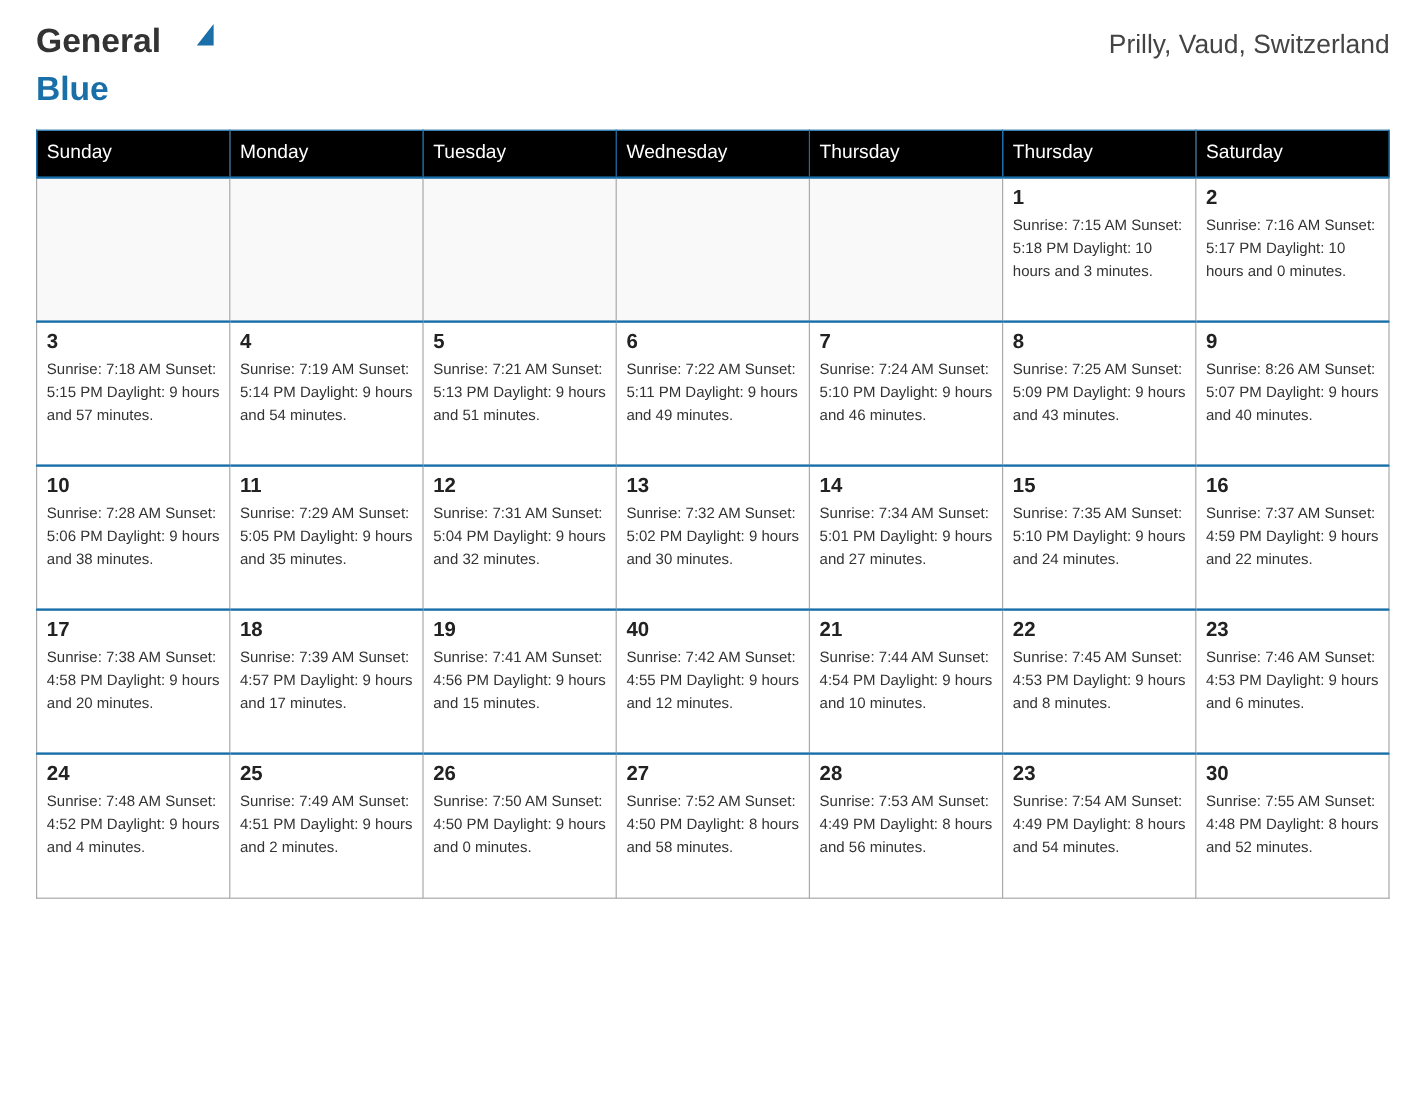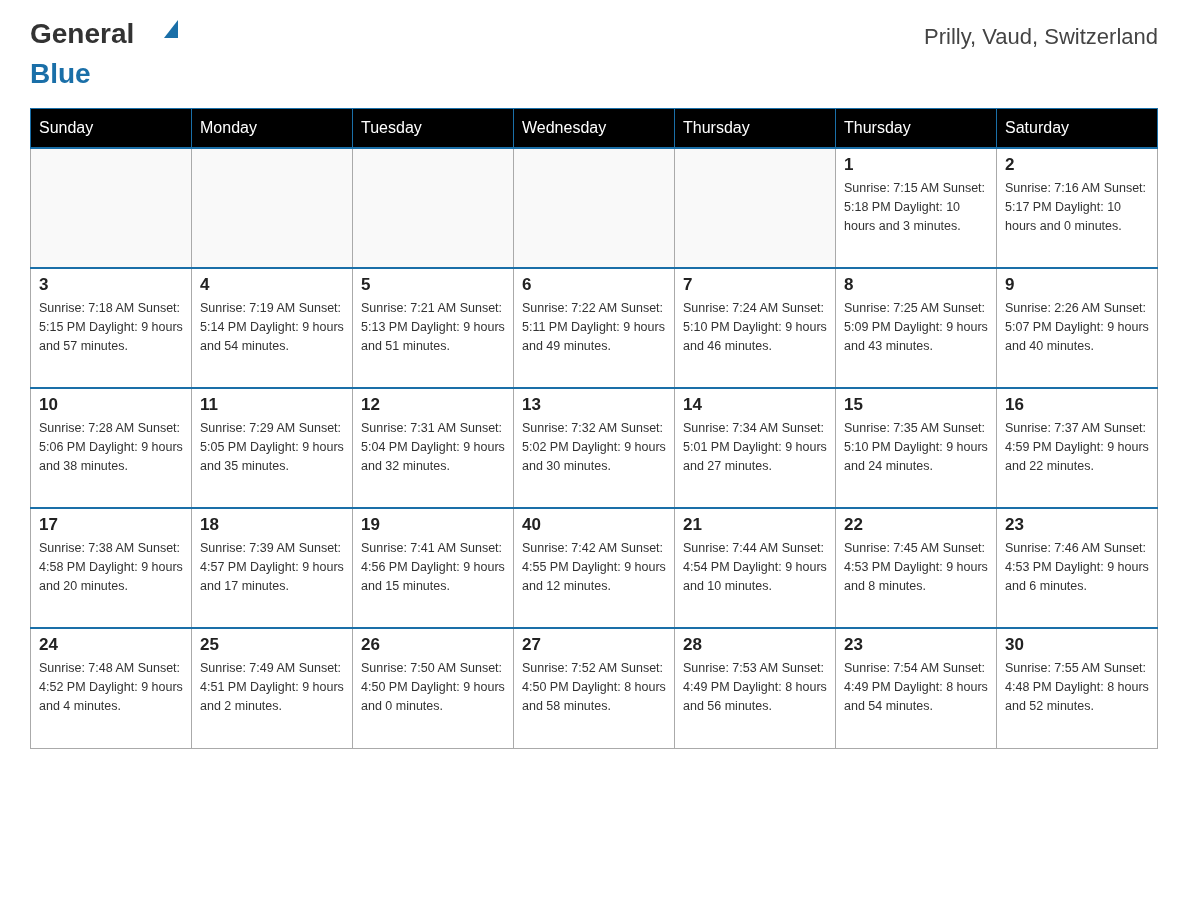--- a/index.html
+++ b/index.html
@@ -204,21 +204,21 @@
         </td>
         <td>
           <span class="day-number">8</span>
           <div class="day-info">Sunrise: 7:25 AM
 Sunset: 5:09 PM
 Daylight: 9 hours
 and 43 minutes.</div>
         </td>
         <td>
           <span class="day-number">9</span>
-          <div class="day-info">Sunrise: 2:26 AM
+          <div class="day-info">Sunrise: 8:26 AM
 Sunset: 5:07 PM
 Daylight: 9 hours
 and 40 minutes.</div>
         </td>
       </tr>
       <tr>
         <td>
           <span class="day-number">10</span>
           <div class="day-info">Sunrise: 7:28 AM
 Sunset: 5:06 PM

